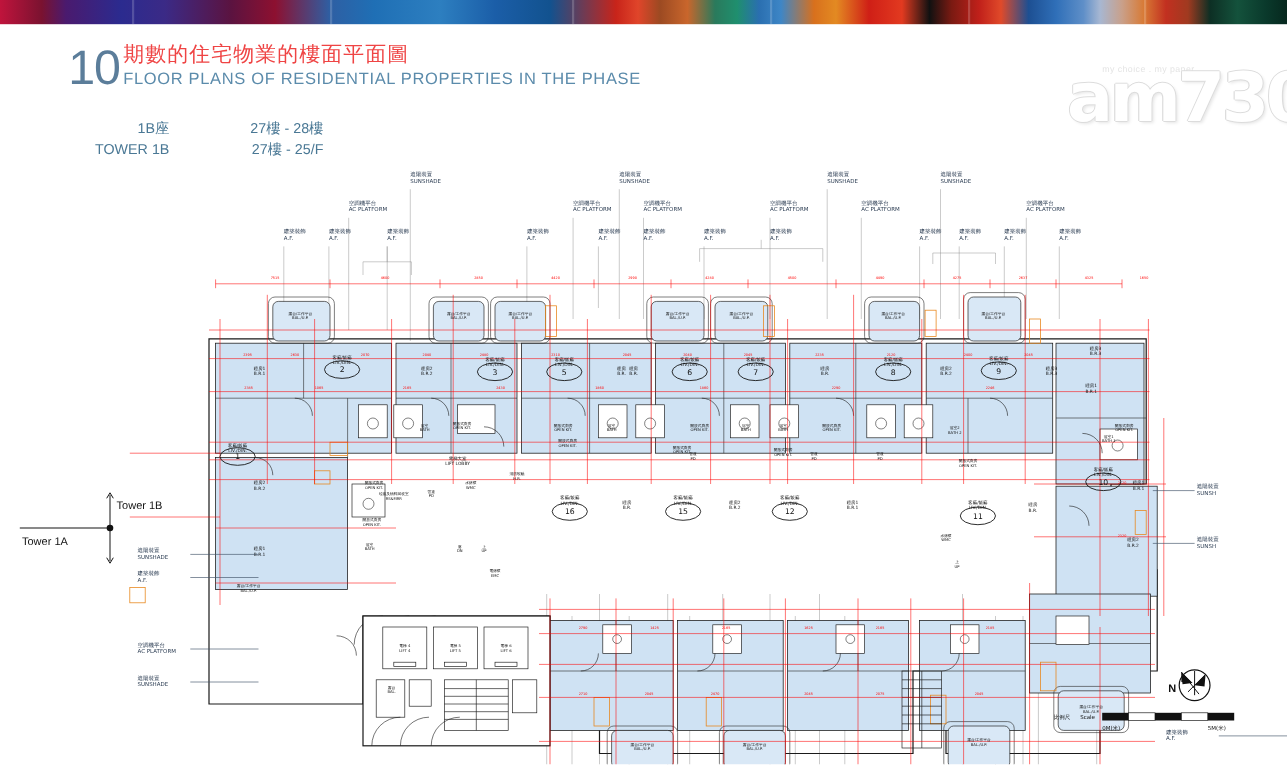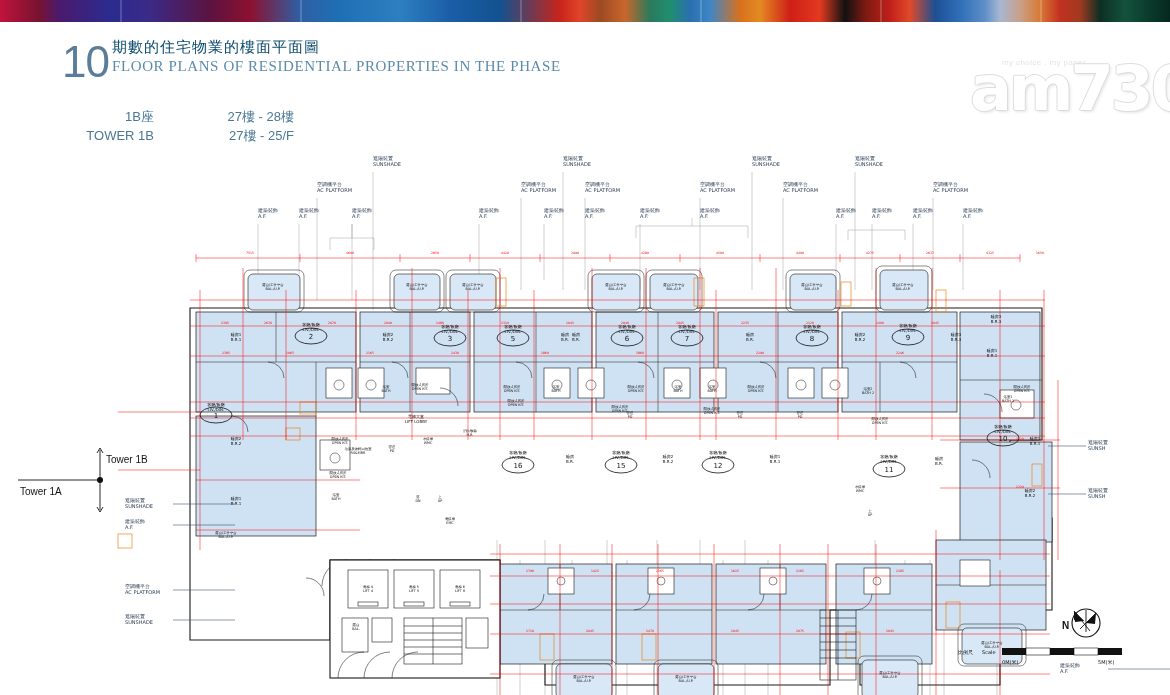--- a/index.html
+++ b/index.html
@@ -43,25 +43,25 @@
 
   
   #header { position:absolute; left:0; top:22px; width:1170px; height:118px; }
   #page-number {
     position:absolute; left:62px; top:18px;
     font-size:44px; font-weight:300; letter-spacing:-1px;
     color:#5b7d9a; line-height:1;
   }
   #title-block { position:absolute; left:112px; top:16px; }
   #title-zh {
-    font-size:15px; color:#0c4a6e; line-height:1.25; letter-spacing:1px;
+    font-size:19px; color:#ef4444; line-height:1.25; letter-spacing:1px;
     font-family:Liberation Serif, serif;
   }
   #title-en {
-    font-size:15px; color:#5b8bab; letter-spacing:0.6px; line-height:1.3;font-family:Liberation Serif, serif;
+    font-size:15px; color:#5b8bab; letter-spacing:0.6px; line-height:1.3;
   }
   #tower-block { position:absolute; left:62px; top:86px; font-size:13px; color:#4a7895; }
   #tower-block .row { display:flex; line-height:1.45;text-align:right; }
   #tower-block .c1 { width:92px; }
   #tower-block .c2 { width:140px; }
 
   
   #logo { position:absolute; right:0; top:24px; width:200px; height:80px; }
   #logo .tag {
     position:absolute; left:32px; top:12px;

